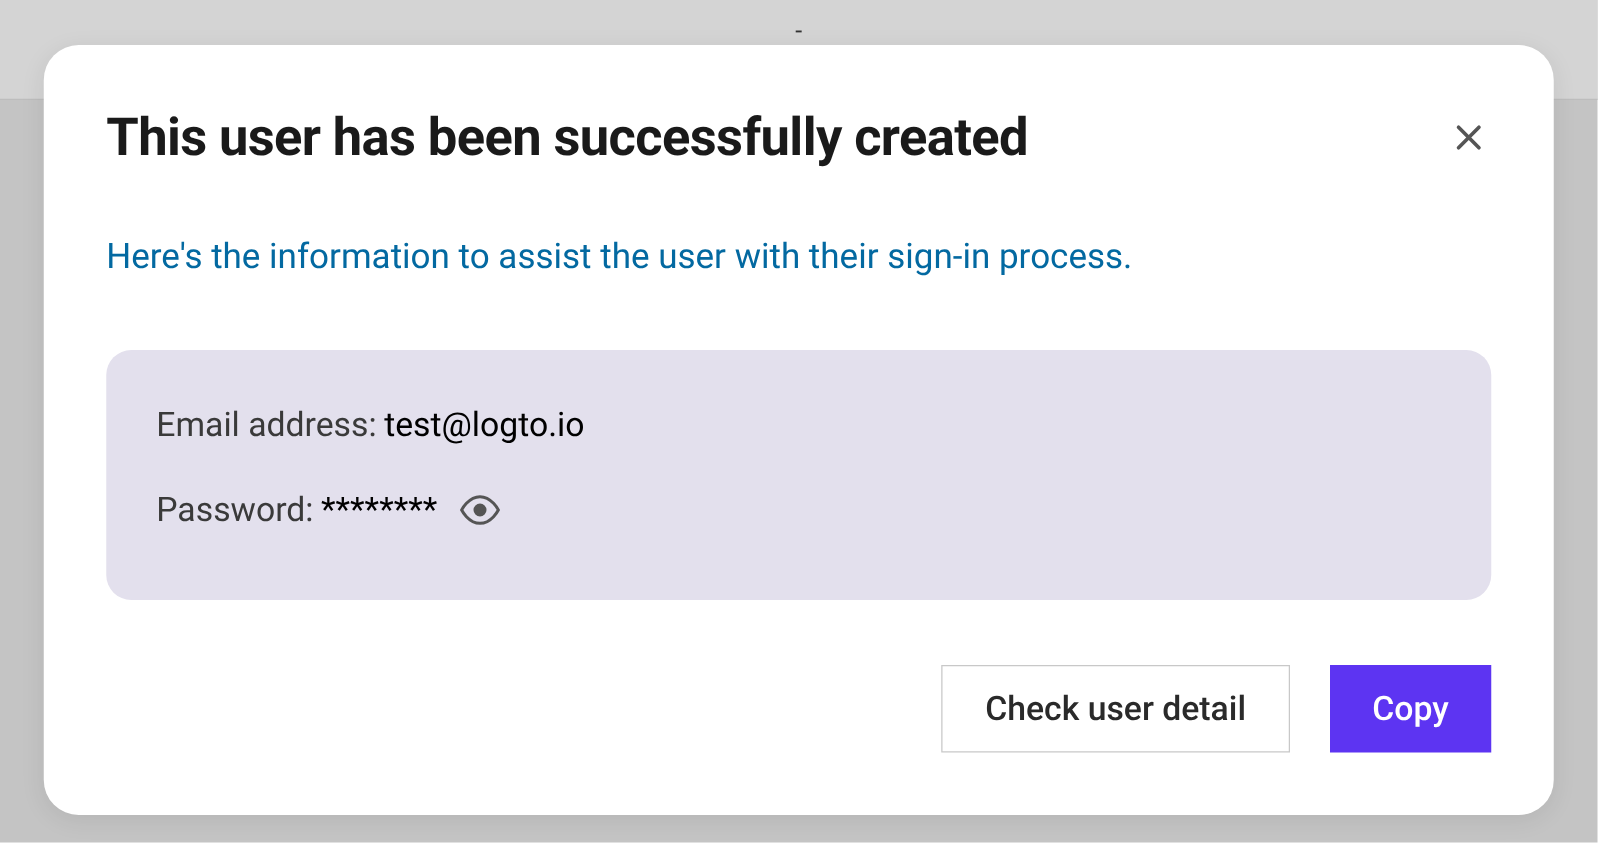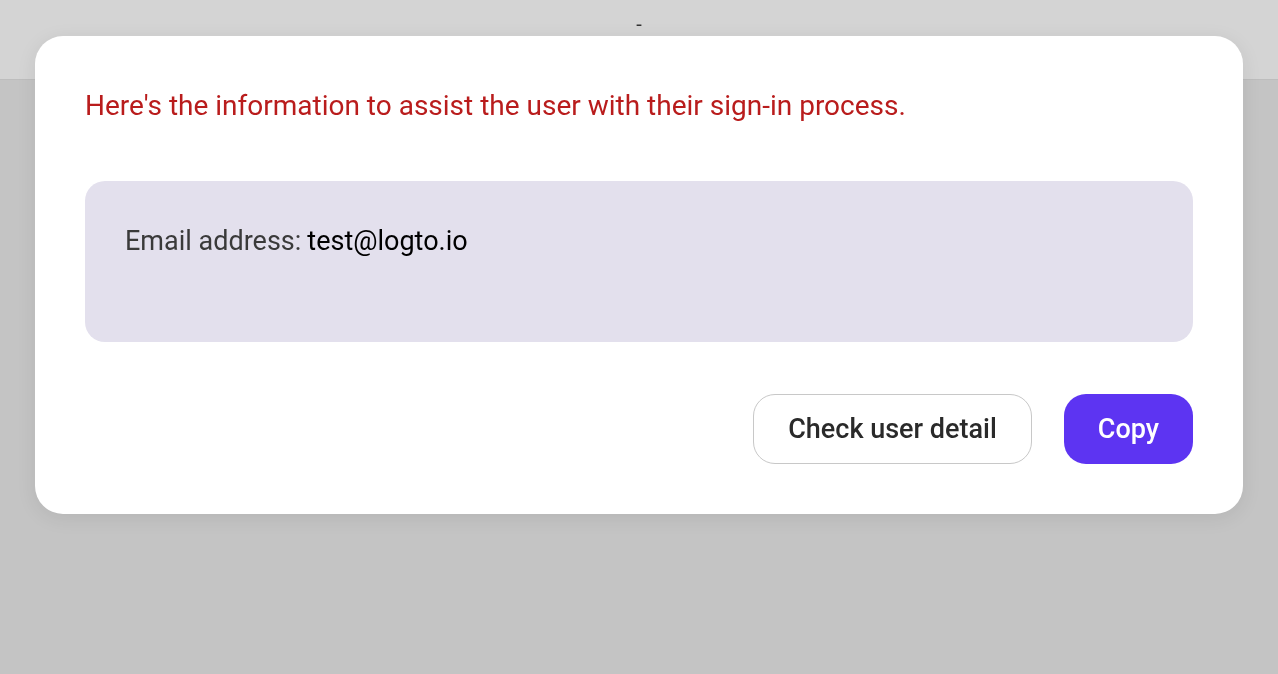--- a/index.html
+++ b/index.html
@@ -73,29 +73,29 @@
       margin-top: 6px;
     }
     
     .close-btn svg {
       width: 28px;
       height: 28px;
     }
     
     .modal-description {
       font-size: 28px;
-      color: #b91c1c;
+      color: #0369a1;
       margin-bottom: 56px;
       line-height: 1.4;
     }
     
     .info-box {
       background: #e3e0ed;
       border-radius: 20px;
-      padding: 44px 40px 85px 40px;
+      padding: 44px 40px 56px 40px;
       margin-bottom: 52px;
     }
     
     .info-row {
       display: flex;
       align-items: center;
       font-size: 27px;
       color: #3a3a3a;
     }
     
@@ -130,21 +130,21 @@
     
     .modal-footer {
       display: flex;
       justify-content: flex-end;
       gap: 32px;
     }
     
     .btn {
       font-size: 27px;
       font-weight: 500;
-      border-radius: 22px;
+      border-radius: 0;
       cursor: pointer;
       padding: 18px 34px;
       font-family: inherit;
     }
     
     .btn-secondary {
       background: #ffffff;
       color: #2a2a2a;
       border: 1.5px solid #c8c8c8;
     }
@@ -157,27 +157,46 @@
       text-align: center;
     }
   </style>
 </head>
 <body>
 
 <div class="backdrop-top"></div>
 <div class="backdrop-dash">-</div>
 
 <div class="modal">
+  <div class="modal-header">
+    <h1 class="modal-title">This user has been successfully created</h1>
+    <button class="close-btn">
+      <svg viewBox="0 0 24 24" fill="none" stroke="currentColor" stroke-width="2.5" stroke-linecap="round">
+        <line x1="5" y1="5" x2="19" y2="19"></line>
+        <line x1="19" y1="5" x2="5" y2="19"></line>
+      </svg>
+    </button>
+  </div>
 
   <p class="modal-description">Here's the information to assist the user with their sign-in process.</p>
 
   <div class="info-box">
     <div class="info-row">
       <span class="info-label">Email address:</span>
       <span class="info-value">test@logto.io</span>
     </div>
+    <div class="info-row">
+      <span class="info-label">Password:</span>
+      <span class="info-value">********</span>
+      <button class="eye-btn">
+        <svg viewBox="0 0 24 24" fill="none" stroke="currentColor" stroke-width="1.8">
+          <path d="M1 12s4-8 11-8 11 8 11 8-4 8-11 8-11-8-11-8z"></path>
+          <circle cx="12" cy="12" r="3" fill="currentColor"></circle>
+        </svg>
+      </button>
+    </div>
   </div>
 
   <div class="modal-footer">
     <button class="btn btn-secondary">Check user detail</button>
     <button class="btn btn-primary">Copy</button>
   </div>
 </div>
 
 </body></html>

